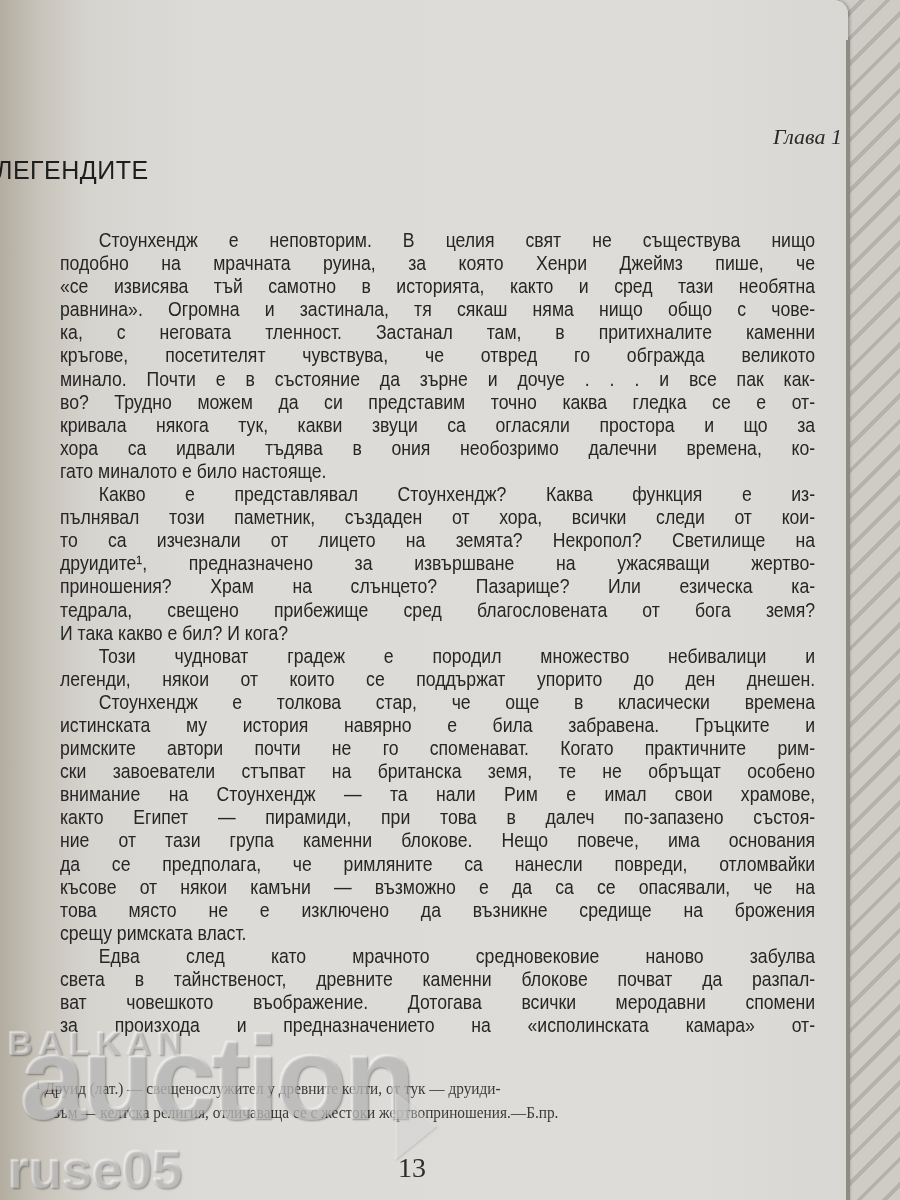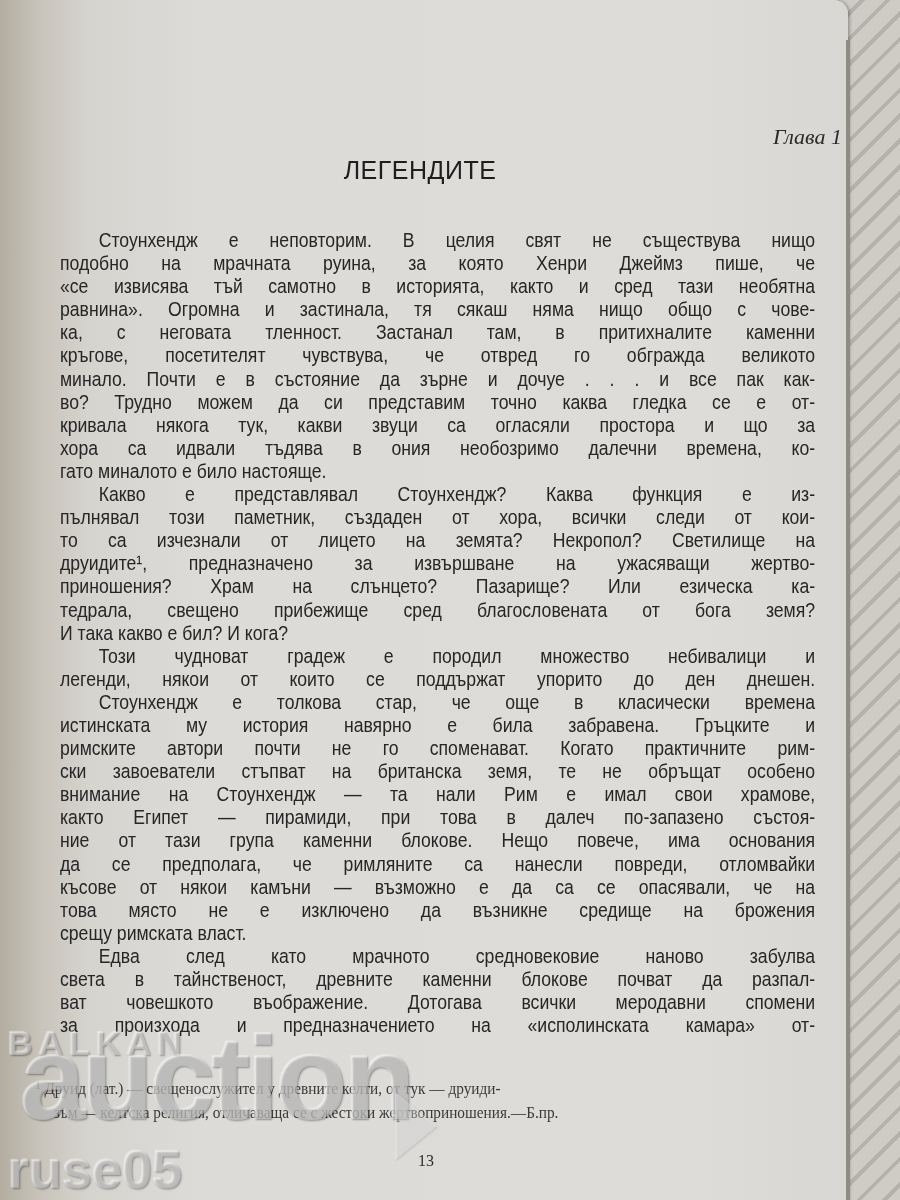--- a/index.html
+++ b/index.html
@@ -21,21 +21,21 @@
   .page-edge {
     position:absolute; left:846px; top:40px; width:4px; height:1160px;
     background:#8f8a82;
   }
   .chapter-label {
     position:absolute; top:124px; left:0; width:848px; text-align:right;
     font-style:italic; font-size:22px; color:#2a2a2a; padding-left:0;
   }
   .chapter-label span { position:relative; left:-6px; }
   .chapter-title {
-    position:absolute; top:156px; left:0; width:848px; text-align:center;
+    position:absolute; top:156px; left:0; width:848px; text-align:left;
     font-family:"Liberation Sans", "DejaVu Sans", sans-serif;
     font-size:25px; color:#1e1e1e; letter-spacing:0.5px;
   }
   .chapter-title span { position:relative; left:-4px; }
   .body-text {
     position:absolute; top:228px; left:60px; width:755px;
     font-family:"Liberation Sans", "DejaVu Sans", sans-serif;
     font-size:20.5px; line-height:23.1px; color:#262626;
     transform: scaleX(0.86); transform-origin:left top;
     width:878px;
@@ -45,21 +45,21 @@
   .line.indent { padding-left:45px; }
   .footnote {
     position:absolute; top:1077px; left:36px; width:900px;
     font-family:"Liberation Serif", "DejaVu Serif", serif;
     font-size:17px; line-height:24px; color:#3a3a3a;
     transform: scaleX(0.9); transform-origin:left top;
   }
   .footnote .fl { display:block; white-space:nowrap; }
   .footnote .fl2 { padding-left:20px; }
   .page-number {
-    position:absolute; top:1152px; left:418px; font-size:16px; color:#2d2d2d;
+    position:absolute; top:1152px; left:398px; font-size:28px; color:#2d2d2d;
     font-family:"Liberation Serif", "DejaVu Serif", serif;
   }
   .watermark {
     position:absolute; left:8px; font-family:"Liberation Sans", "DejaVu Sans", sans-serif;
     font-weight:bold; color:rgba(255,255,255,0.35);
     text-shadow: 1px 1px 2px rgba(0,0,0,0.35), -1px -1px 1px rgba(255,255,255,0.5);
   }
   .wm-top { top:1000px; font-size:34px; letter-spacing:6px;margin-top:24px; }
   .wm-mid { top:1010px; left:20px; font-size:118px; letter-spacing:-4px; }
   .wm-bot { top:1138px; left:8px; font-size:54px;text-align:right; }

